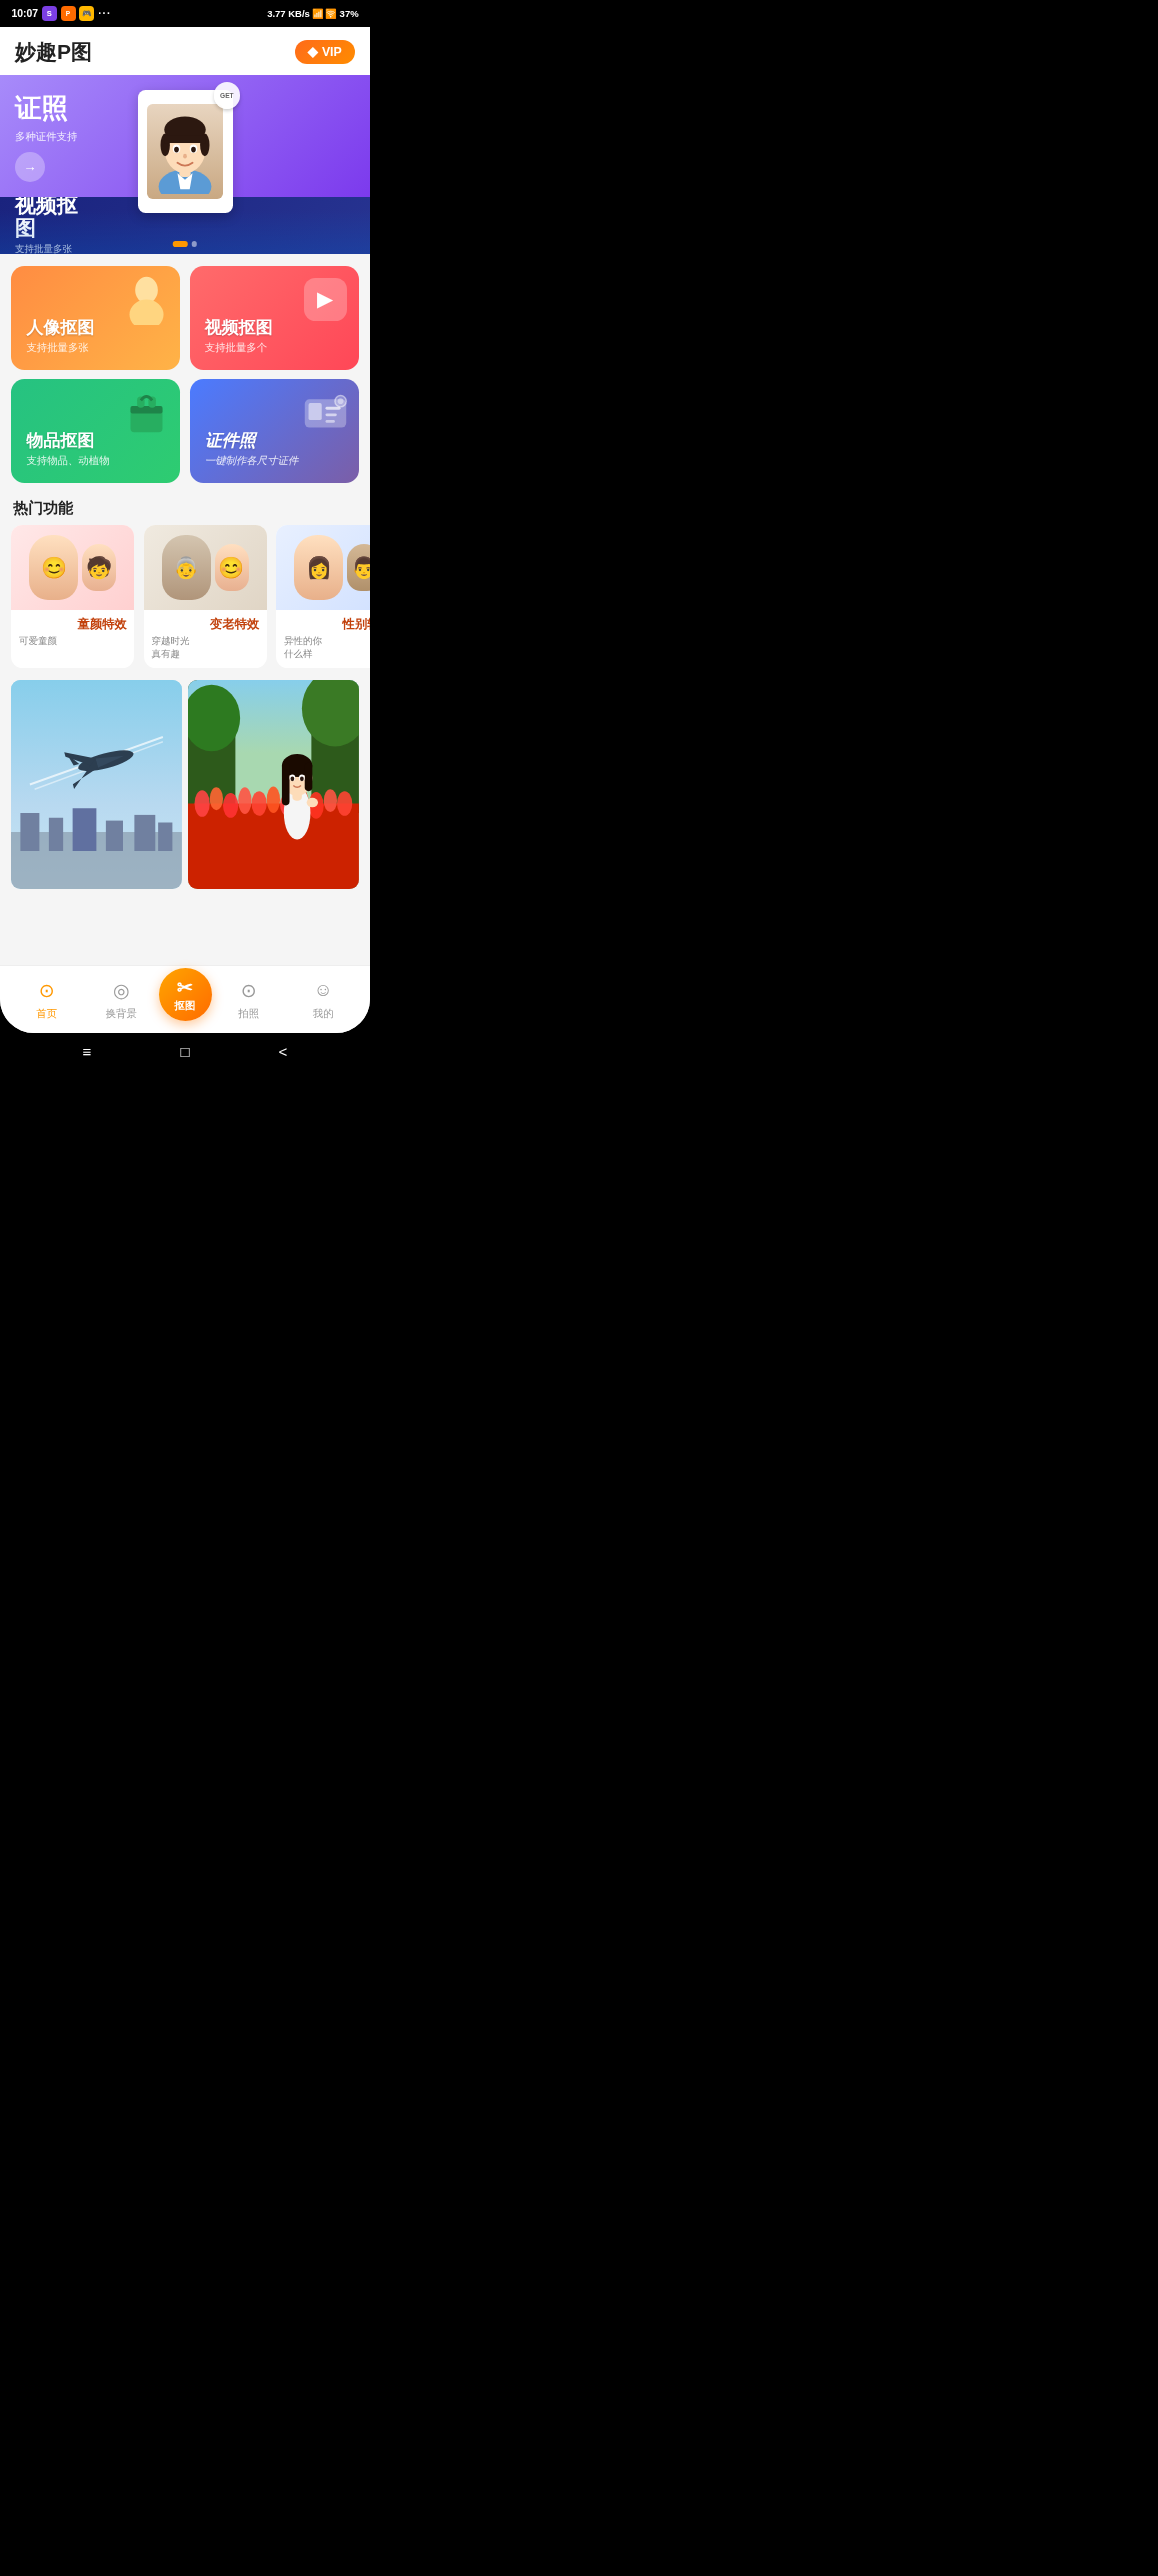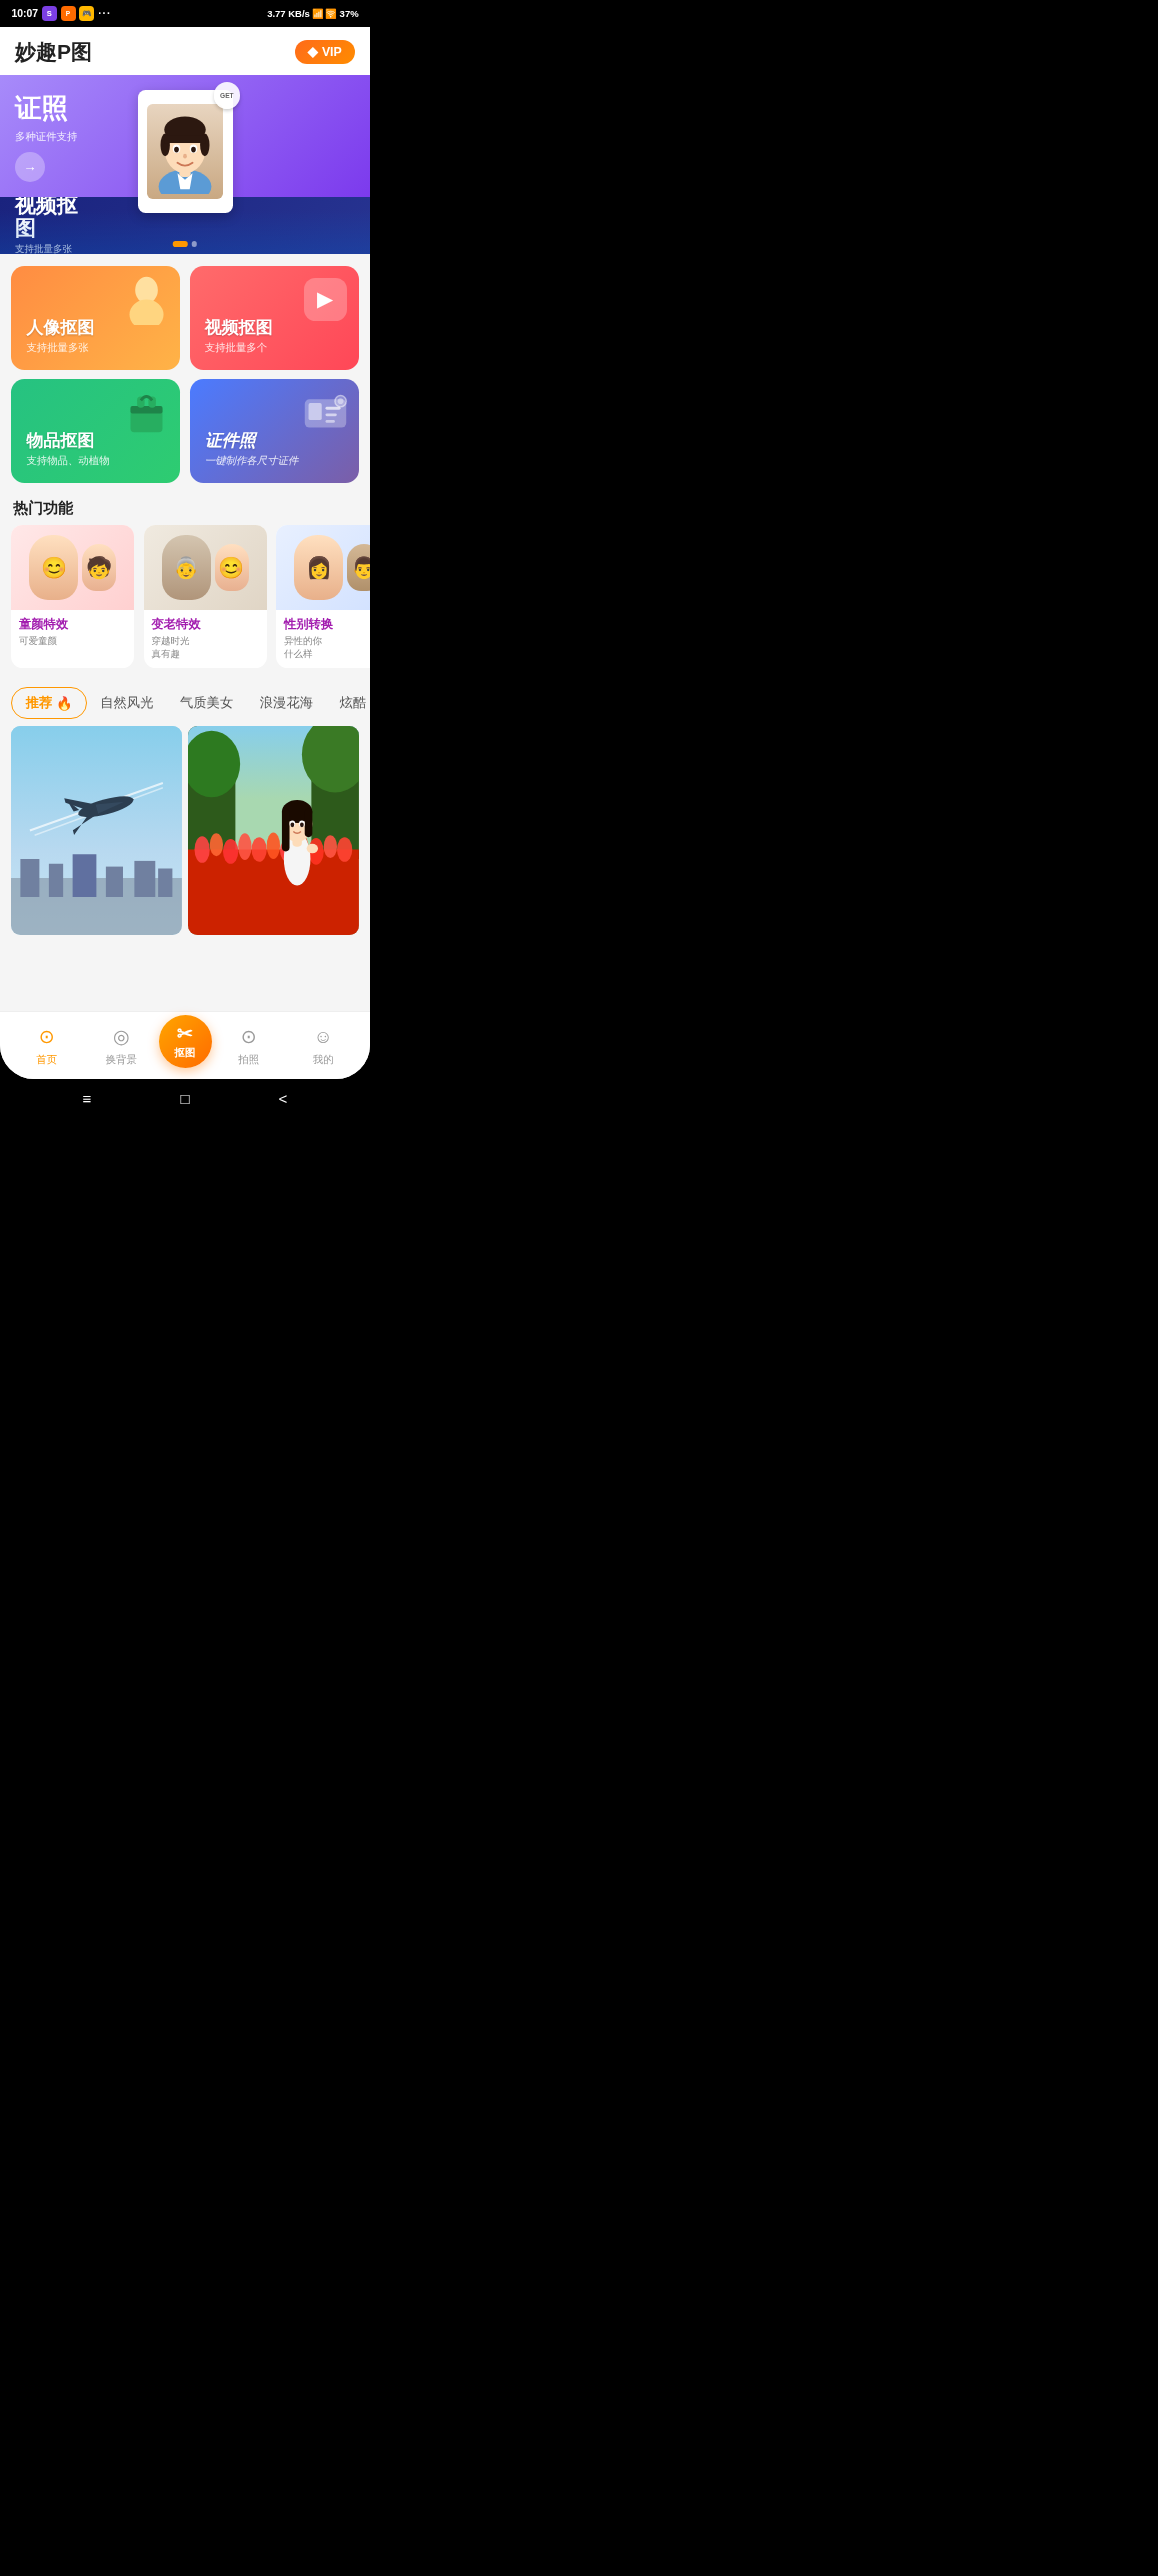--- a/index.html
+++ b/index.html
@@ -295,21 +295,22 @@
       height: 85px;
       position: relative;
       overflow: hidden;
     }
     .hot-item-info {
       padding: 5.7px 7.6px 7.6px;
     }
     .hot-item-title {
       font-size: 12.3px;
       font-weight: 700;
-      color: #a21caf;
+      color: #c2410c;
+      text-align: right;
     }
     .hot-item-sub {
       font-size: 9.5px;
       color: #888;
       margin-top: 1.9px;
     }
 
     
     .cat-tabs {
       display: flex;
@@ -656,38 +657,20 @@
           </div>
         </div>
         <div class="hot-item-info">
           <div class="hot-item-title">性别转换</div>
           <div class="hot-item-sub">异性的你<br>什么样</div>
         </div>
       </div>
 
     </div>
 
-    <div class="cat-tabs">
-      <div class="cat-tab active">
-        <span>推荐</span>
-        <span>🔥</span>
-      </div>
-      <div class="cat-tab">
-        <span>自然风光</span>
-      </div>
-      <div class="cat-tab">
-        <span>气质美女</span>
-      </div>
-      <div class="cat-tab">
-        <span>浪漫花海</span>
-      </div>
-      <div class="cat-tab">
-        <span>炫酷</span>
-      </div>
-    </div>
 
     <div class="image-grid">
 
       <div class="grid-img-card">
         <div class="airplane-scene">
 
           <svg width="100%" height="100%" viewBox="0 0 180 220" preserveAspectRatio="xMidYMid slice">
 
             <defs>
               <linearGradient id="skyGrad" x1="0" y1="0" x2="0" y2="1">

